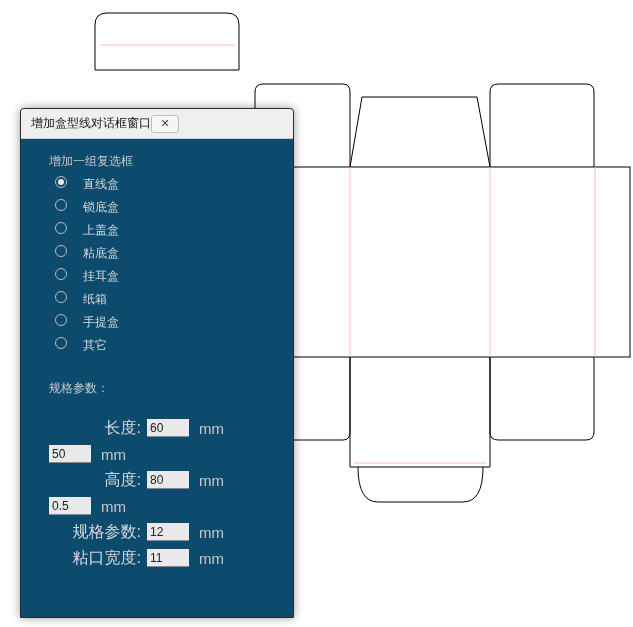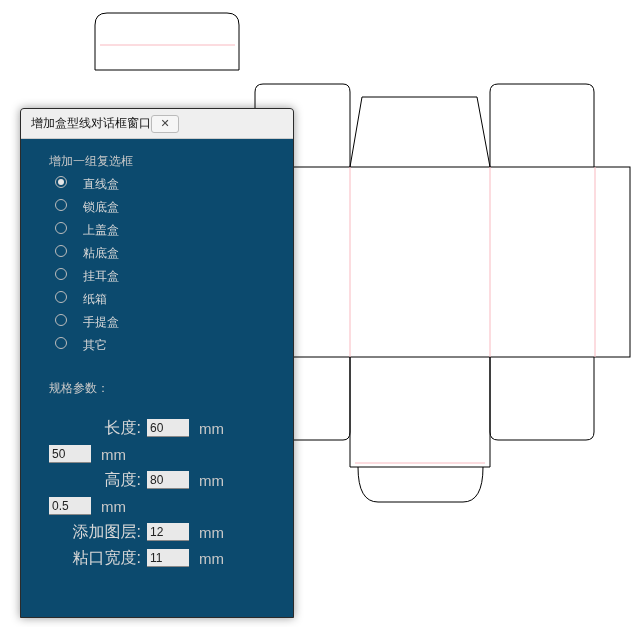--- a/index.html
+++ b/index.html
@@ -241,21 +241,21 @@
           <div class="spec-row">
             <span class="spec-label">高度:</span>
             <input class="spec-input" value="80" style="">
             <span class="spec-unit">mm</span>
           </div>
           <div class="spec-row">
             <input class="spec-input" value="0.5" style="">
             <span class="spec-unit">mm</span>
           </div>
           <div class="spec-row">
-            <span class="spec-label">添加图层:</span>
+            <span class="spec-label">规格参数:</span>
             <input class="spec-input" value="12" style="">
             <span class="spec-unit">mm</span>
           </div>
           <div class="spec-row">
             <span class="spec-label">粘口宽度:</span>
             <input class="spec-input" value="11" style="">
             <span class="spec-unit">mm</span>
           </div>
         </div>
     </div>

